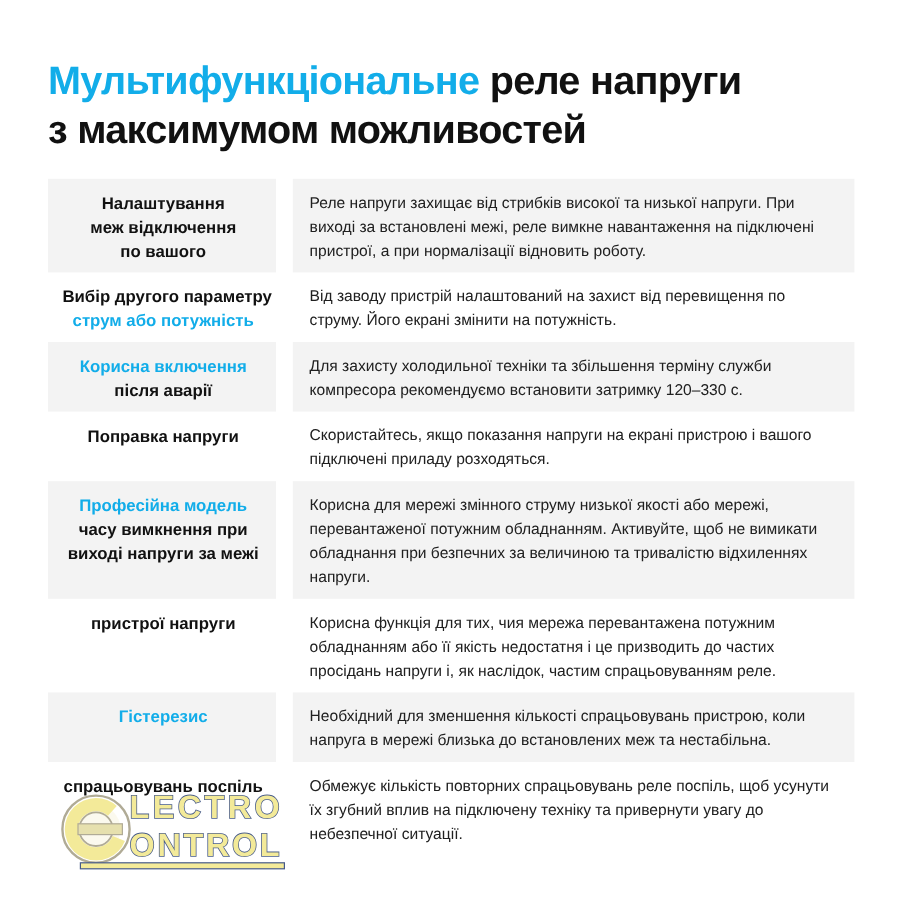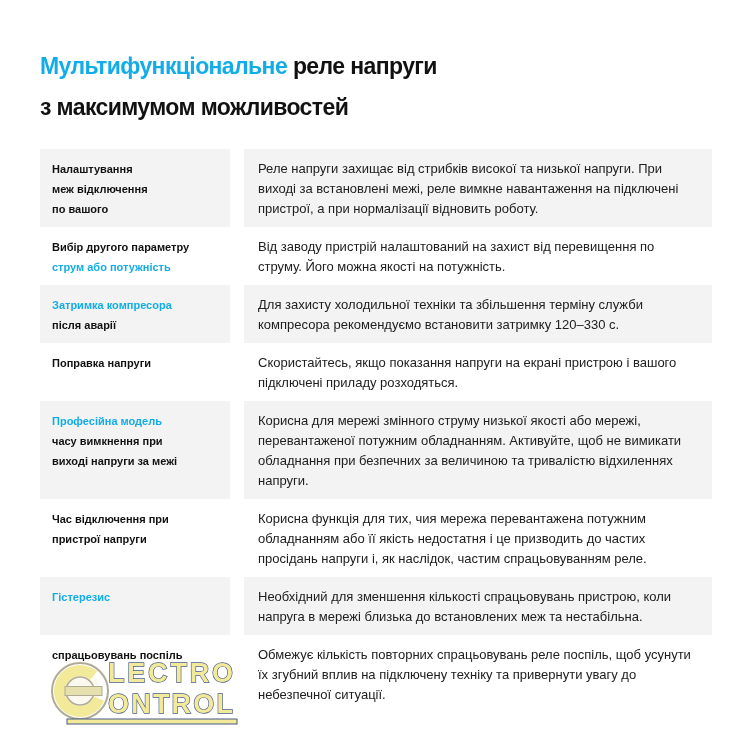--- a/index.html
+++ b/index.html
@@ -5,31 +5,31 @@
   html,body{margin:0;padding:0;}
   body{
     width:750px;height:750px;background:#ffffff;position:relative;overflow:hidden;
     font-family:"Liberation Sans","DejaVu Sans",sans-serif;
     --accent:#12ade9;--row-bg:#f3f3f3;--text:#202020;--heading:#111111;
     --logo-yellow:#f2e88f;--logo-outline:#33497c;--logo-ring:#a8a28b;
   }
   .page{width:750px;height:750px;position:relative;}
   .title{
     margin:0;padding:46px 36px 0 40px;
-    font-size:23px;line-height:41px;font-weight:bold;letter-spacing:-0.6px;
+    font-size:33px;line-height:41px;font-weight:bold;letter-spacing:-0.6px;
     color:var(--heading);
   }
   .title .accent{color:var(--accent);}
   .features{margin:21px 38px 0 40px;}
   .row{display:grid;grid-template-columns:190px 1fr;column-gap:14px;}
   .row.gray .cell{background:var(--row-bg);}
   .cell{box-sizing:border-box;}
   .cell.left{
     padding:10px 10px 8px 12px;
-    font-weight:bold;font-size:11px;line-height:20px;color:var(--heading);
+    font-weight:bold;font-size:14px;line-height:20px;color:var(--heading);text-align:center;
   }
   .cell.left .line{white-space:nowrap;}
   .cell.left .accent{color:var(--accent);}
   .cell.right{
     padding:10px 14px 8px 14px;
     font-size:13px;line-height:20px;color:var(--text);
   }
   .watermark{
     position:absolute;left:46px;top:650px;width:200px;height:80px;
     opacity:0.9;pointer-events:none;
@@ -56,26 +56,26 @@
           <div class="line"><span>по вашого</span></div>
         </div>
     <div class="cell right">Реле напруги захищає від стрибків високої та низької напруги. При виході за встановлені межі, реле вимкне навантаження на підключені пристрої, а при нормалізації відновить роботу.</div>
   </div>
 
   <div class="row">
     <div class="cell left">
           <div class="line"><span>Вибір другого параметру</span></div>
           <div class="line"><span class="accent">струм або потужність</span></div>
         </div>
-    <div class="cell right">Від заводу пристрій налаштований на захист від перевищення по струму. Його можна якості на потужність.</div>
+    <div class="cell right">Від заводу пристрій налаштований на захист від перевищення по струму. Його екрані змінити на потужність.</div>
   </div>
 
   <div class="row gray">
     <div class="cell left">
-          <div class="line"><span class="accent">Затримка компресора</span></div>
+          <div class="line"><span class="accent">Корисна включення</span></div>
           <div class="line"><span>після аварії</span></div>
         </div>
     <div class="cell right">Для захисту холодильної техніки та збільшення терміну служби компресора рекомендуємо встановити затримку 120–330 с.</div>
   </div>
 
   <div class="row">
     <div class="cell left">
           <div class="line"><span>Поправка напруги</span></div>
         </div>
     <div class="cell right">Скористайтесь, якщо показання напруги на екрані пристрою і вашого підключені приладу розходяться.</div>
@@ -85,21 +85,20 @@
     <div class="cell left">
           <div class="line"><span class="accent">Професійна модель</span></div>
           <div class="line"><span>часу вимкнення при</span></div>
           <div class="line"><span>виході напруги за межі</span></div>
         </div>
     <div class="cell right">Корисна для мережі змінного струму низької якості або мережі, перевантаженої потужним обладнанням. Активуйте, щоб не вимикати обладнання при безпечних за величиною та тривалістю відхиленнях напруги.</div>
   </div>
 
   <div class="row">
     <div class="cell left">
-          <div class="line"><span>Час відключення при</span></div>
           <div class="line"><span>пристрої напруги</span></div>
         </div>
     <div class="cell right">Корисна функція для тих, чия мережа перевантажена потужним обладнанням або її якість недостатня і це призводить до частих просідань напруги і, як наслідок, частим спрацьовуванням реле.</div>
   </div>
 
   <div class="row gray">
     <div class="cell left">
           <div class="line"><span class="accent">Гістерезис</span></div>
         </div>
     <div class="cell right">Необхідний для зменшення кількості спрацьовувань пристрою, коли напруга в мережі близька до встановлених меж та нестабільна.</div>

